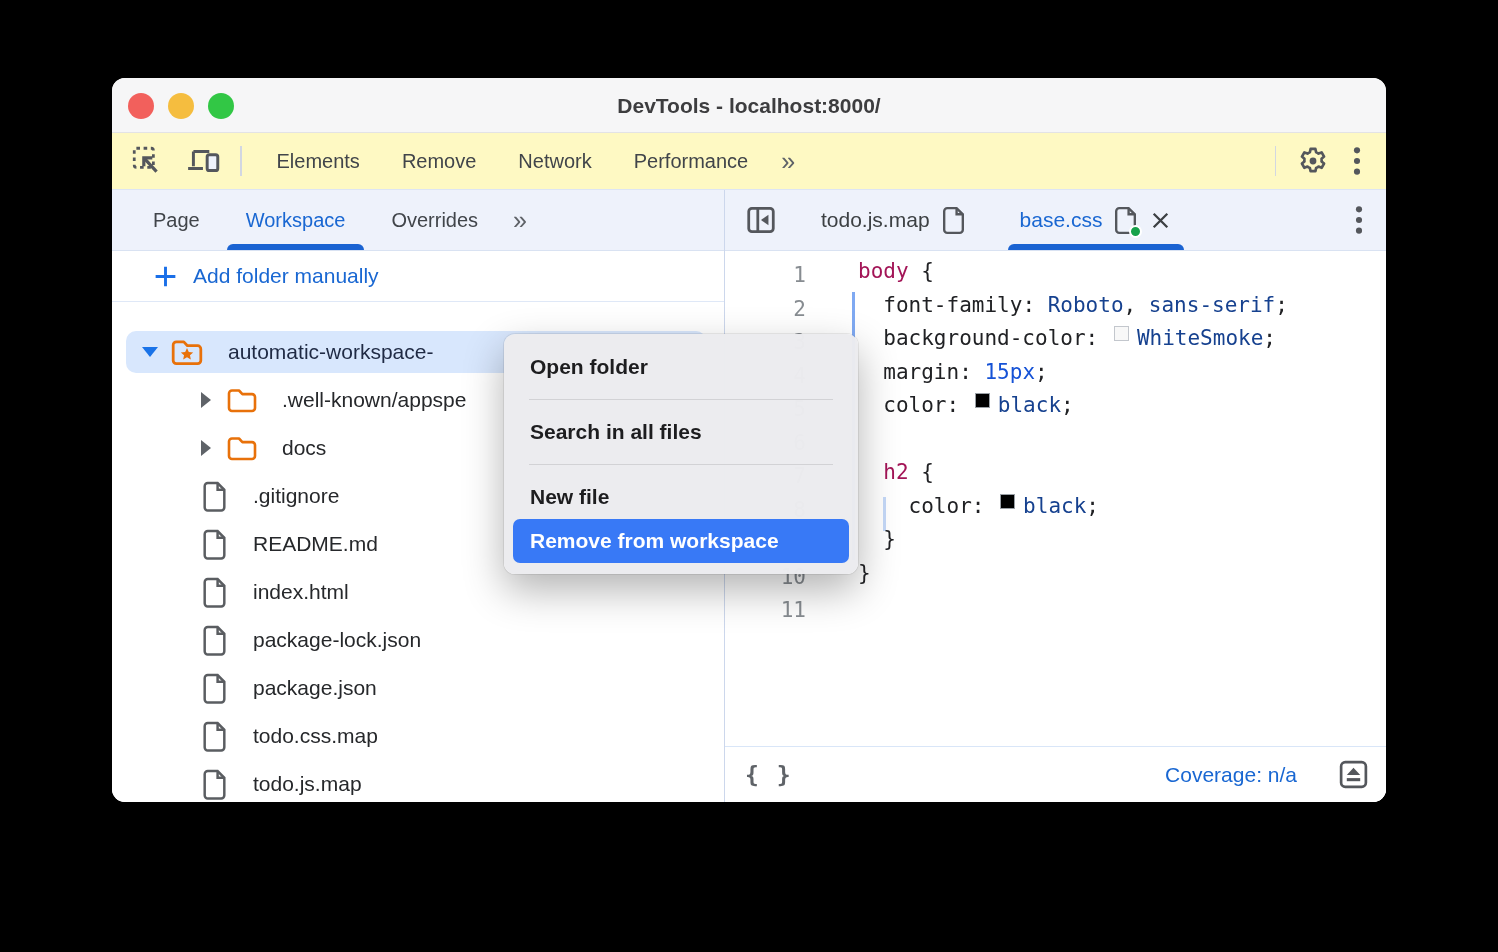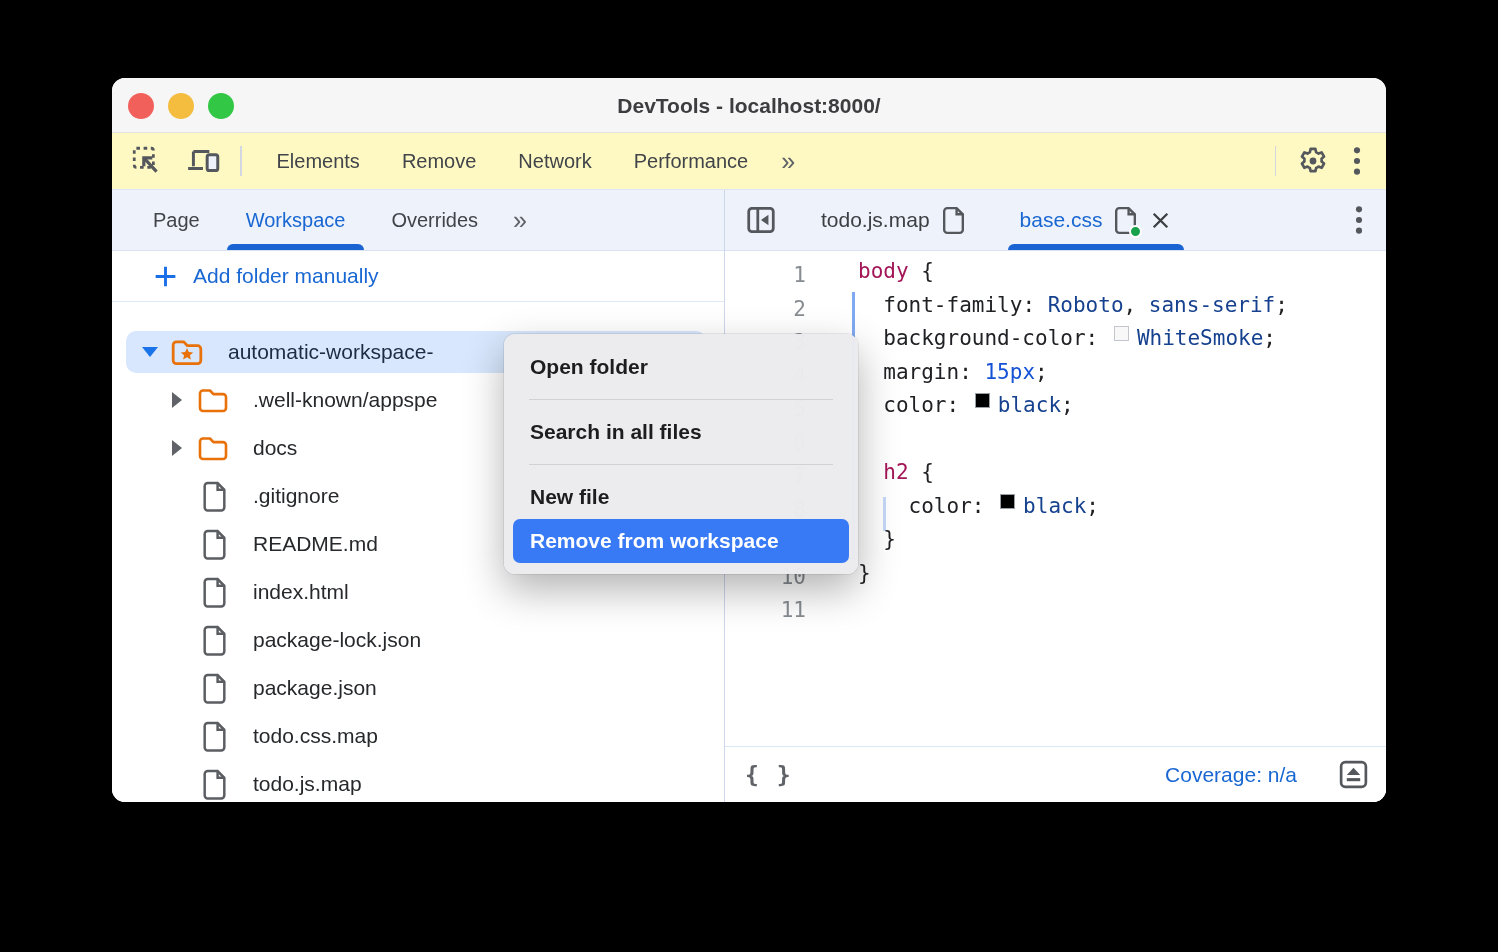--- a/index.html
+++ b/index.html
@@ -72,21 +72,21 @@
   .tree-row.selected { color:#1f2a44; }
   .tree-row.selected::before { content:''; position:absolute; left:14px; right:18px;
               top:3px; bottom:3px; border-radius:10px; background:#d8e7fd; z-index:0; }
   .tree-row > * { position:relative; z-index:1; }
   .caret-box { width:16px; display:flex; justify-content:center; margin-right:12px; }
   .caret-down { width:0; height:0; border-left:8px solid transparent;
                 border-right:8px solid transparent; border-top:10px solid #1a73e8; }
   .caret-right { width:0; height:0; border-top:8px solid transparent;
                 border-bottom:8px solid transparent; border-left:10px solid #5f6368; }
   .row-root { padding-left:30px; }
-  .row-folder { padding-left:57px; }
+  .row-folder { padding-left:86px; }
   .row-file { padding-left:90px; }
   .tree-icon { margin-right:24px; display:inline-flex; }
 
   
   .ctx { position:absolute; left:392px; top:256px; width:354px; z-index:60;
          background:rgba(236,236,239,.98); border-radius:11px; padding:11px 0;
          box-shadow:0 0 0 1px rgba(0,0,0,.07), 0 16px 40px rgba(0,0,0,.30);
          font-size:21px; color:#1d1d1f;font-weight:bold; }
   .ctx-item { height:44px; display:flex; align-items:center; padding:0 17px;
               margin:0 9px; border-radius:7px; }

